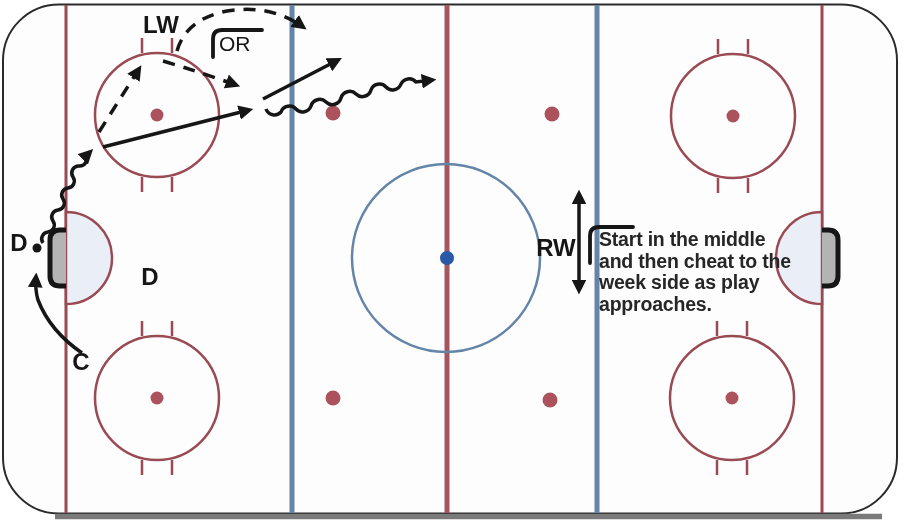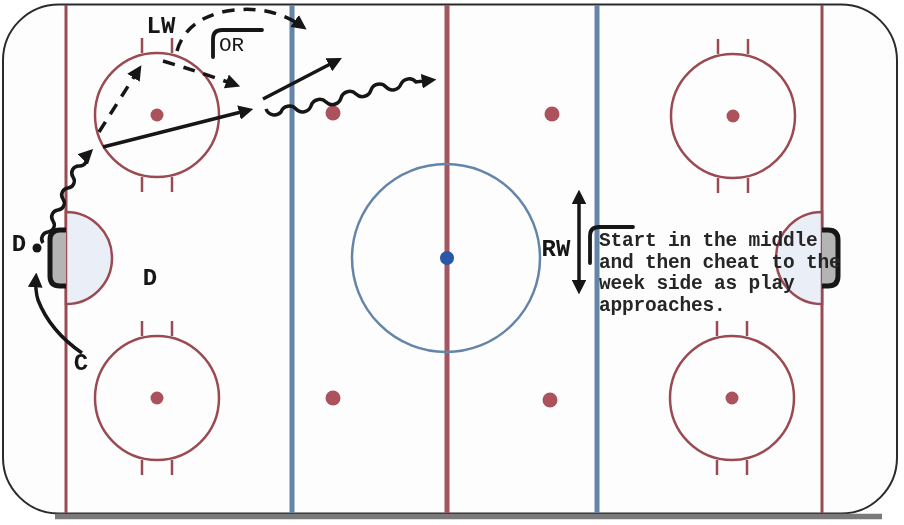--- a/index.html
+++ b/index.html
@@ -1,17 +1,17 @@
 <!DOCTYPE html>
 <html style="--rink-red: #9a4a53; --center-red: #a4565f; --blue-line: #6484a8; --center-dot-blue: #2b57a7; --dot-red: #ab525c; --crease-fill: #eaeff7; --net-fill: #b4b4b4; --ink: #161616; --text: #262626; --board: #2b2b2b; --shadow: #7a7a7a; --ice: #fdfdfd;"><head>
 <meta charset="utf-8">
 <style>
   html,body{margin:0;padding:0;background:#ffffff;}
   .stage{position:relative;width:904px;height:525px;background:#ffffff;overflow:hidden;
-         font-family:Liberation Mono, monospace;}
+         font-family:Liberation Sans, sans-serif;}
   svg{display:block;}
   .ice{fill:var(--ice,#fdfdfd);stroke:var(--board,#2b2b2b);stroke-width:2;}
   .shadow{stroke:var(--shadow,#7a7a7a);stroke-width:5.5;fill:none;}
   .redline{stroke:var(--rink-red,#9a4a53);fill:none;}
   .centerline{stroke:var(--center-red,#a4565f);stroke-width:5;fill:none;}
   .blueline{stroke:var(--blue-line,#6484a8);stroke-width:5;fill:none;}
   .bluecircle{stroke:var(--blue-line,#6484a8);stroke-width:2.5;fill:none;}
   .facecircle{stroke:var(--rink-red,#9a4a53);stroke-width:2.5;fill:none;}
   .hash{stroke:var(--rink-red,#9a4a53);stroke-width:2.5;fill:none;}
   .reddot{fill:var(--dot-red,#ab525c);}

